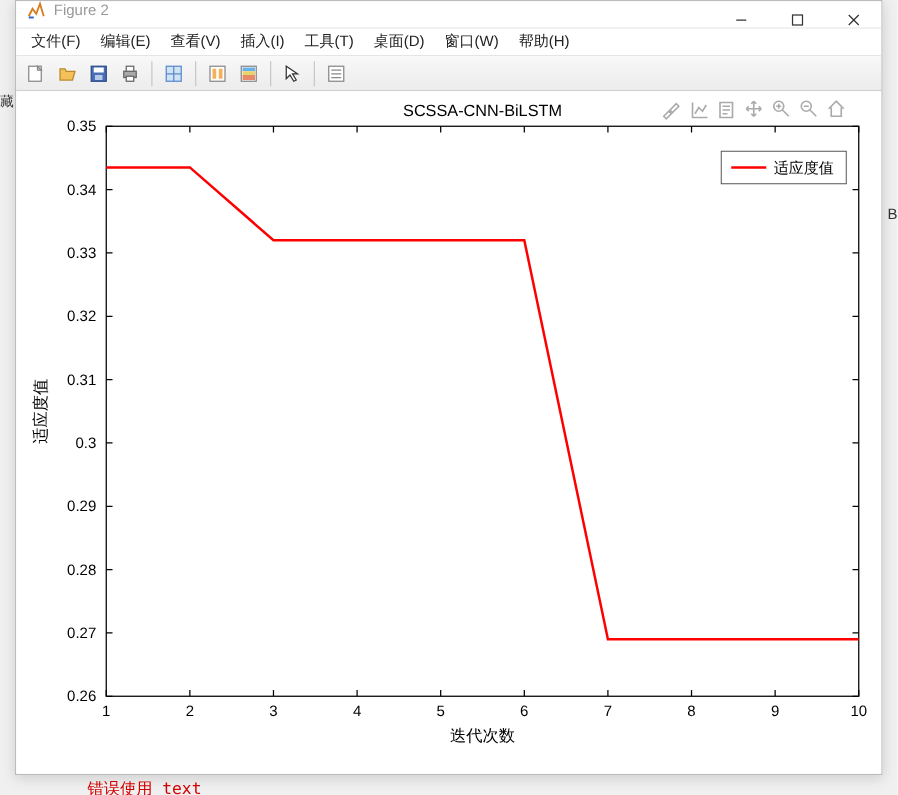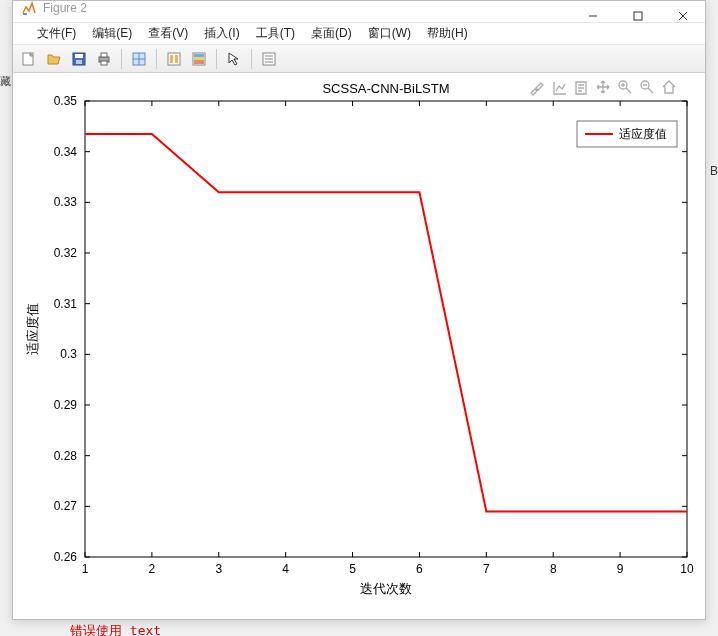--- a/index.html
+++ b/index.html
@@ -46,21 +46,21 @@
     width: 45px; height: 30px;
     display: flex; align-items: center; justify-content: center;
     color: #666;
     cursor: pointer;
   }
   .menubar {
     height: 22px;
     background: #ffffff;
     display: flex;
     align-items: center;
-    padding: 0 16px;
+    padding: 0 4px;
     border-bottom: 1px solid #e5e5e5;
     font-size: 12px;
     color: #222;
   }
   .menubar .menu-item {
     padding: 2px 8px;
     cursor: pointer;
   }
   .toolbar {
     height: 28px;

